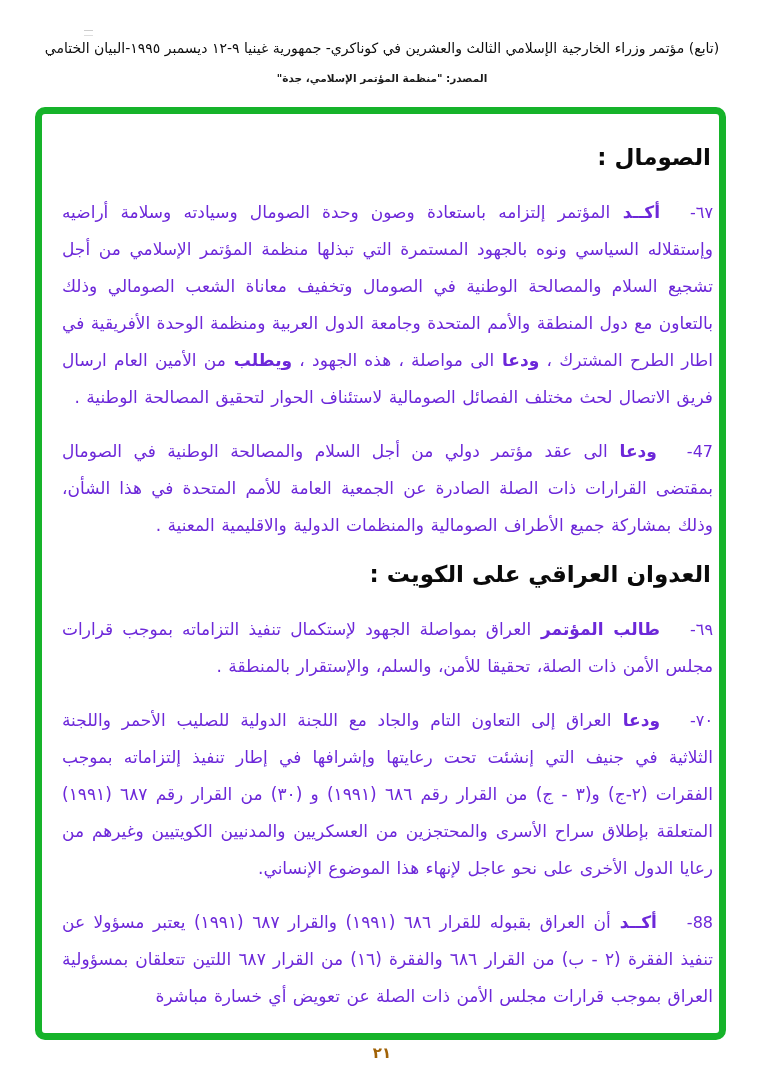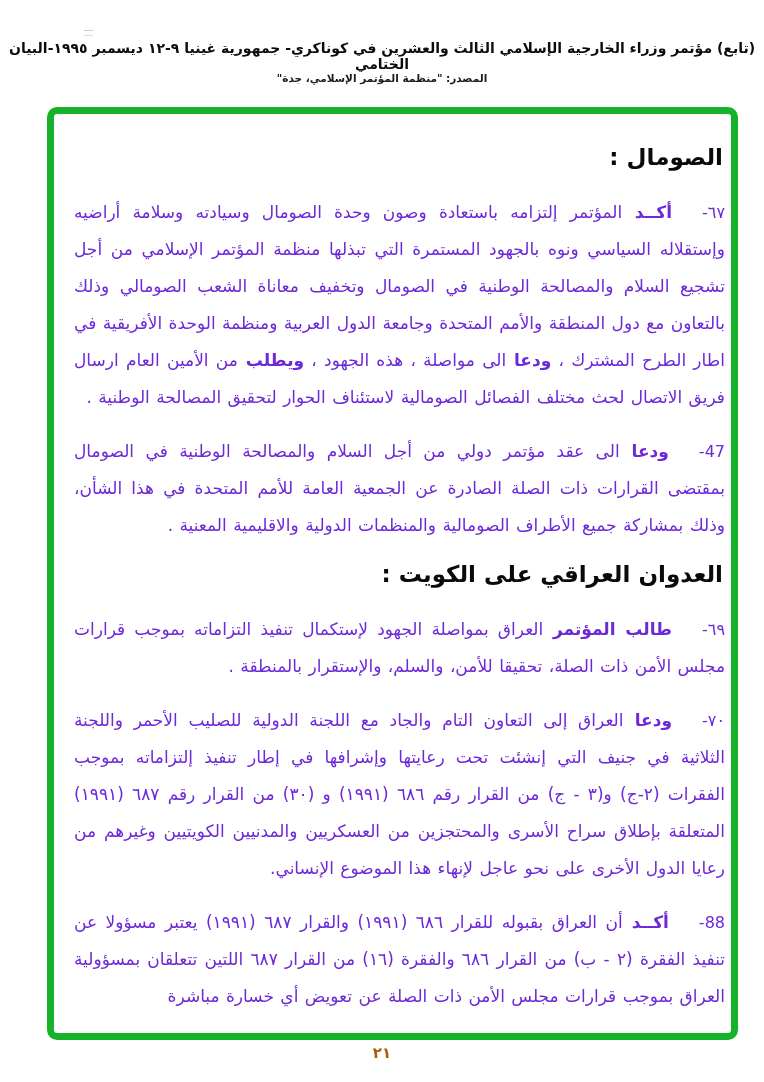--- a/index.html
+++ b/index.html
@@ -2,34 +2,34 @@
 <html lang="ar"><head>
 <meta charset="utf-8">
 <style>
   html,body{margin:0;padding:0;}
   body{
     width:764px;height:1082px;background:#ffffff;position:relative;
     font-family:"DejaVu Sans",sans-serif;color:#111;overflow:hidden;
   }
   .header-l1{
     position:absolute;top:40px;left:0;width:764px;text-align:center;
-    direction:rtl;font-weight:bold;font-size:14px;letter-spacing:0.2px;color:#0c0c0c;
+    direction:rtl;font-weight:normal;font-size:14px;letter-spacing:0.2px;color:#0c0c0c;
   }
   .header-l2{
     position:absolute;top:72px;left:0;width:764px;text-align:center;
     direction:rtl;font-weight:bold;font-size:10.5px;color:#1a1a1a;
   }
   .artifact{
     position:absolute;left:84px;top:30px;width:9px;height:4px;
     border-top:1px solid #b9b9b9;border-bottom:1px solid #cfcfcf;opacity:.7;
   }
   .green-box{
     position:absolute;left:35px;top:107px;width:691px;height:933px;
     box-sizing:border-box;border:7px solid #16b32a;border-radius:10px;
-    padding:30px 6px 0 20px;direction:rtl;overflow:hidden;background:#fff;margin-left:12px;
+    padding:30px 6px 0 20px;direction:rtl;overflow:hidden;background:#fff;
   }
   .section-heading{
     font-size:23px;font-weight:bold;text-align:right;color:#0a0a0a;
     margin:0 2px 24px 0;
   }
   .section-heading + .para{margin-top:0;}
   .para + .section-heading{margin-top:10px;}
   .para{
     direction:rtl;text-align:justify;font-size:17px;line-height:37px;
     margin:0 0 17px 0;color:#6d28d9;word-spacing:1px;

